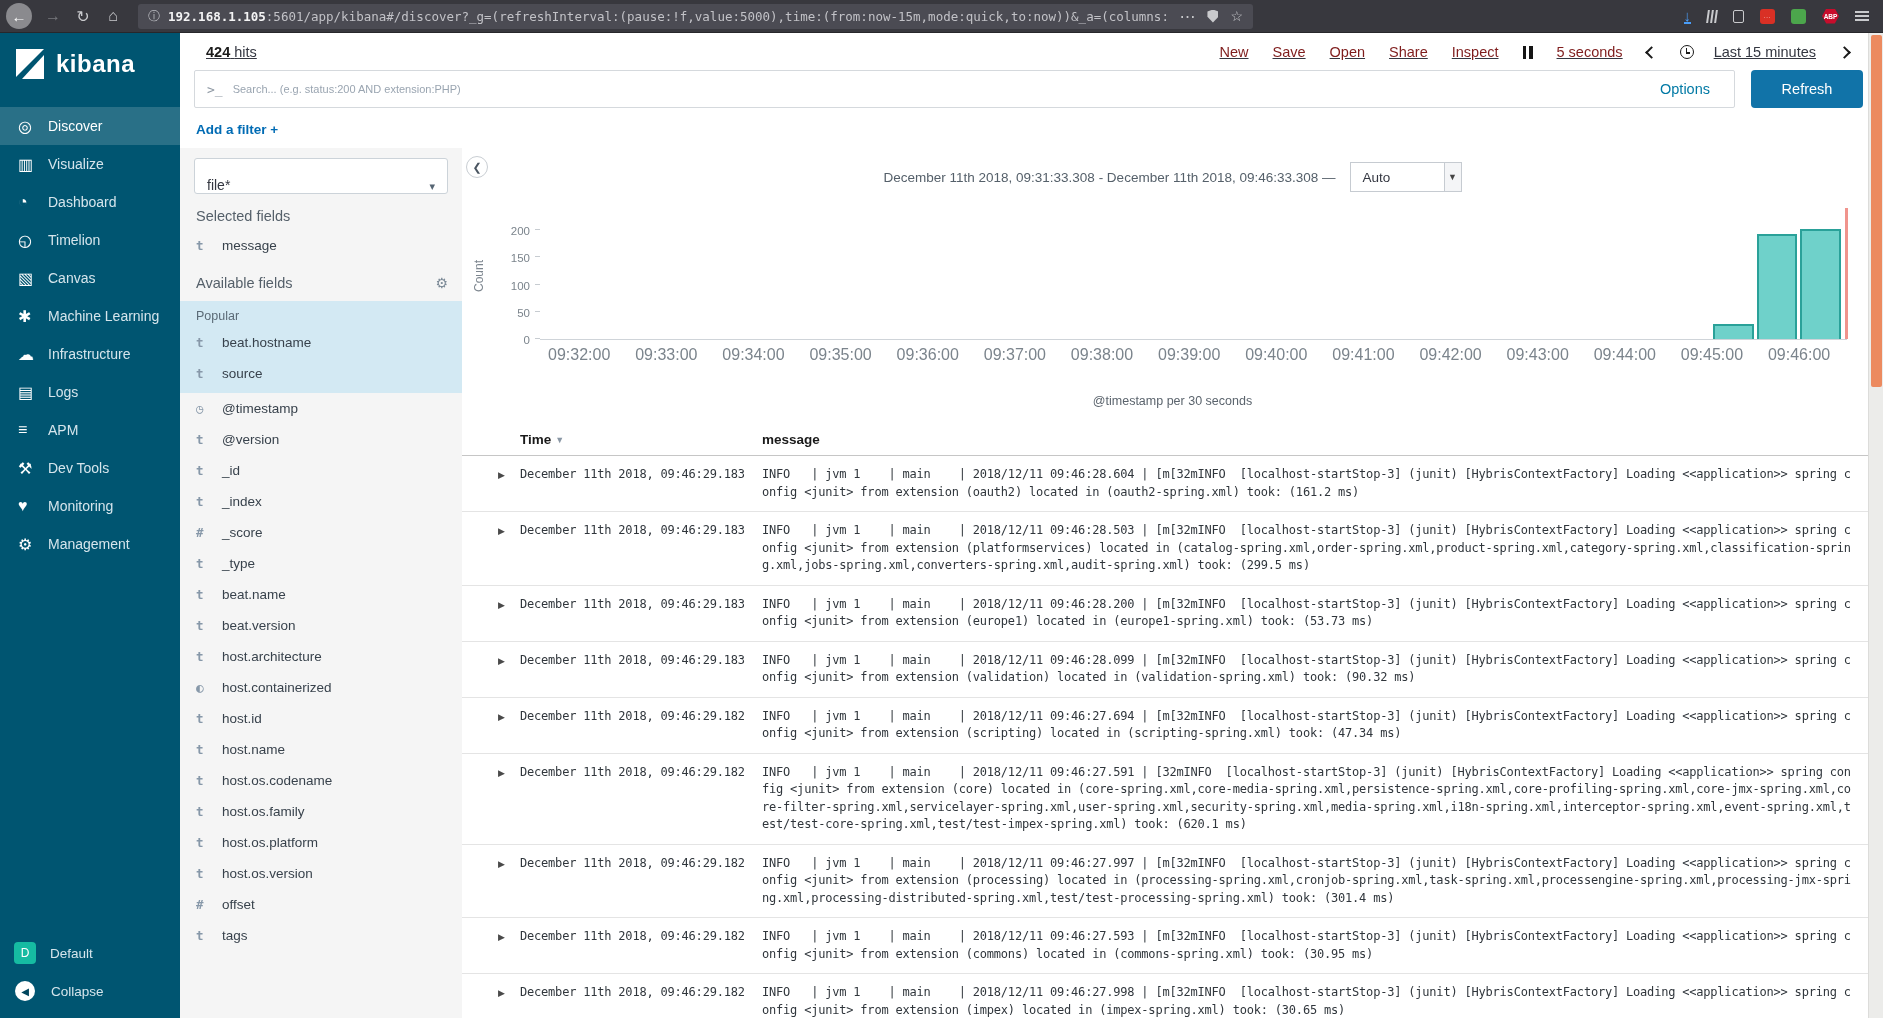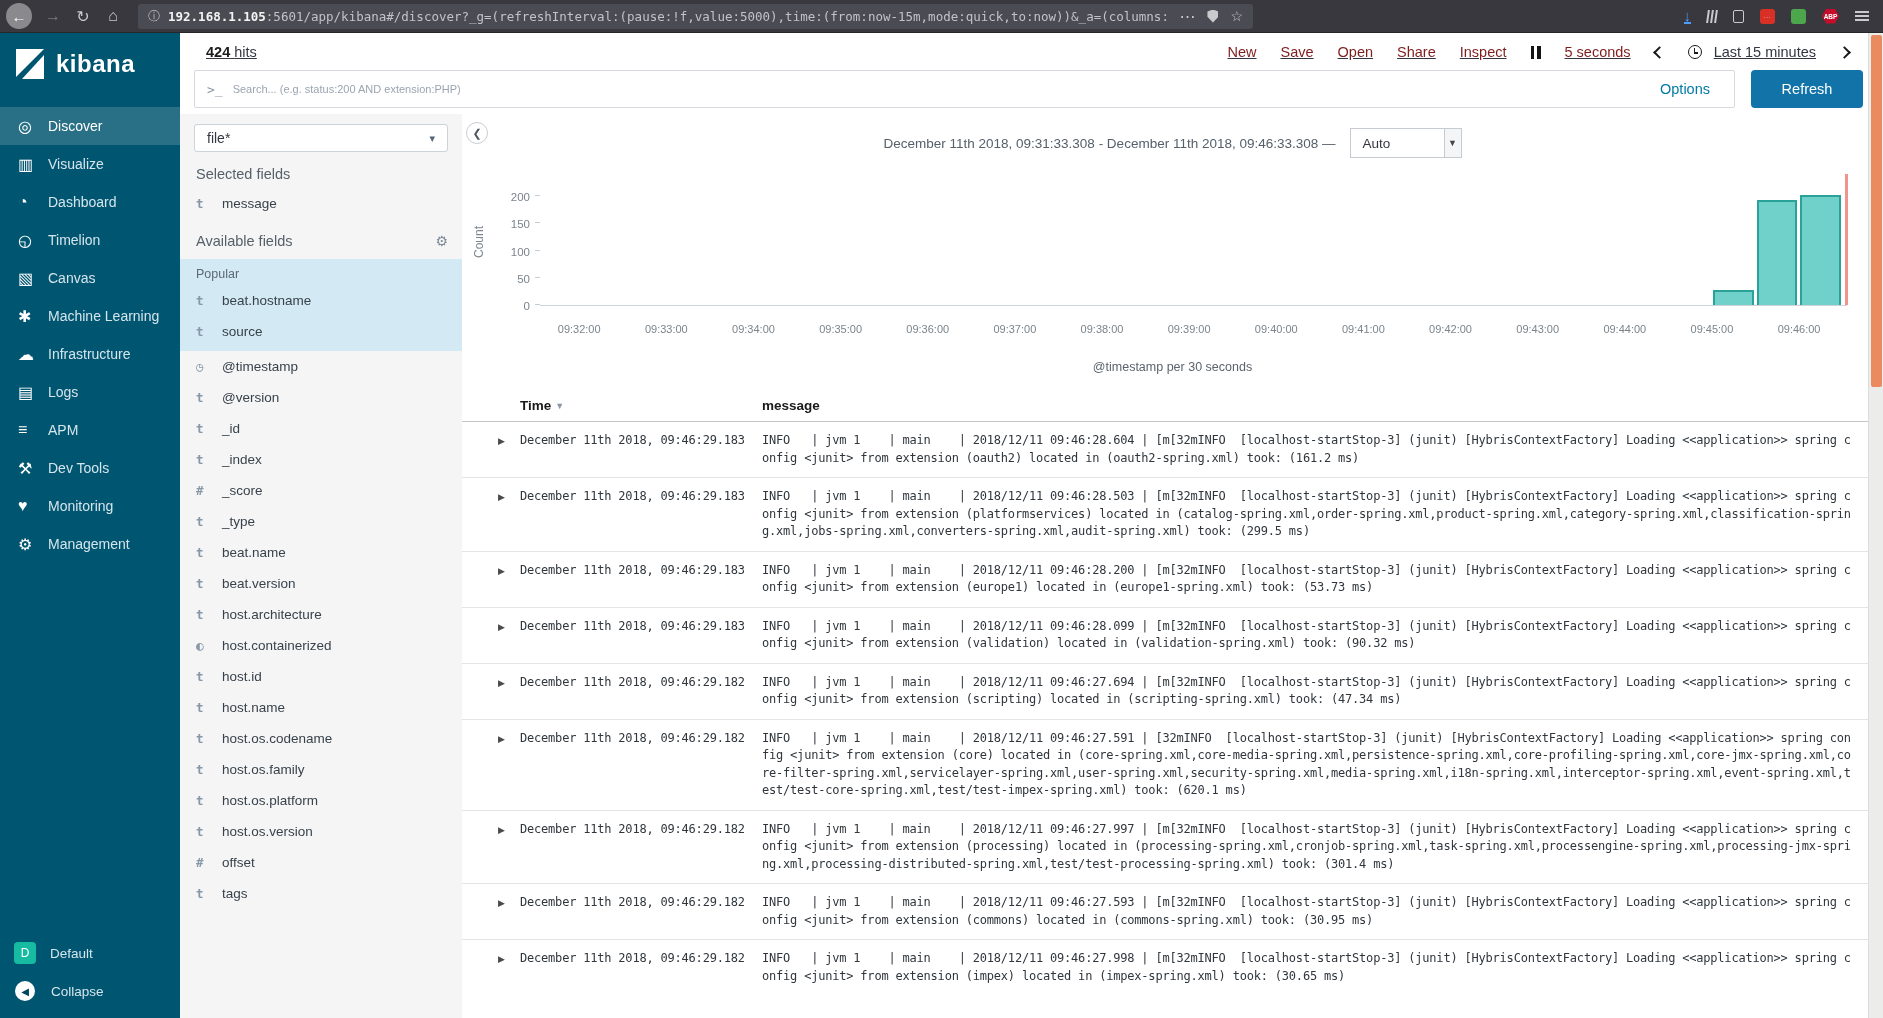--- a/index.html
+++ b/index.html
@@ -51,40 +51,40 @@
   .main { flex:1 1 auto; display:flex; flex-direction:column; background:#fff; min-width:0; }
   .topbar { display:flex; align-items:center; padding:11px 34px 4px 26px; font-size:14.5px; color:#343741;text-decoration:underline; }
   .hits-num { font-weight:bold; color:#1a1a1a; }
   .topbar-right { margin-left:auto; display:flex; align-items:center; gap:24px; }
   .tb-action { cursor:pointer; color:#7f1d1d; }
   .pause-icon { display:inline-flex; gap:3px; }
   .pause-icon i { width:3.5px; height:13px; background:#151515; }
   .chev { width:9px; height:9px; display:inline-block; }
   .chev-left { border-left:2.5px solid #1a1a1a; border-bottom:2.5px solid #1a1a1a; transform:rotate(45deg); }
   .chev-right { border-right:2.5px solid #1a1a1a; border-top:2.5px solid #1a1a1a; transform:rotate(45deg); }
-  .timepick { display:flex; align-items:center; gap:12px; cursor:pointer; }
+  .timepick { display:flex; align-items:center; gap:20px; cursor:pointer; }
   .clock-ic { width:14px; height:14px; border:1.5px solid #1a1a1a; border-radius:50%; position:relative; }
   .clock-ic::before { content:""; position:absolute; left:5px; top:2px; width:1.5px; height:5px; background:#1a1a1a; }
   .clock-ic::after { content:""; position:absolute; left:5px; top:6px; width:4px; height:1.5px; background:#1a1a1a; }
 
   .search-row { display:flex; align-items:center; padding:6px 20px 6px 14px; }
   .search-box { flex:1 1 auto; height:38px; background:#fff; border:1px solid #d5d9dd; border-radius:2px; display:flex; align-items:center; }
   .prompt-glyph { font-size:13px; color:#8e98a3; margin:0 10px 0 12px; }
   .search-input { flex:1 1 auto; border:none; outline:none; font-size:11px; color:#a16207; font-family:Liberation Sans, sans-serif; }
   .search-input::placeholder { color:#9aa5b1; }
   .options-link { padding:0 24px; color:#0079a5; font-size:14.5px; cursor:pointer; }
   .refresh-btn { margin-left:16px; width:112px; height:38px; background:#1173a8; color:#fff; border:none; border-radius:4px; font-size:14.5px; font-family:"Liberation Sans", sans-serif; cursor:pointer; }
   .filter-row { padding:6px 0 10px 16px; }
   .add-filter { color:#006bb4; font-size:13.5px; font-weight:bold; cursor:pointer; }
 
   .content { flex:1 1 auto; display:flex; min-height:0; }
 
   
   .fields-panel { width:282px; background:#f5f5f5; flex:0 0 auto; padding-top:10px; overflow:hidden; }
-  .index-select { margin:0 14px; height:28px; background:#fff; border:1px solid #ccd3d9; border-radius:3px; display:flex; align-items:center; padding:0 12px; font-size:14px; color:#343741; cursor:pointer; }
+  .index-select { margin:0 14px; height:36px; background:#fff; border:1px solid #ccd3d9; border-radius:3px; display:flex; align-items:flex-end; padding:0 12px; font-size:14px; color:#343741; cursor:pointer; }
   .index-caret { margin-left:auto; color:#566573; font-size:11px; }
   .fp-header { display:flex; align-items:center; font-size:14.5px; color:#55606a; padding:14px 14px 6px 16px; }
   .fp-gear { margin-left:auto; color:#7c8a97; font-size:14px; cursor:pointer; }
   .field-item { display:flex; align-items:center; padding:8px 0 8px 16px; font-size:13.5px; color:#38424c; cursor:pointer; }
   .f-type { width:26px; color:#8798a9; font-family:"DejaVu Sans Mono", monospace; font-size:12.5px; font-weight:bold; flex:0 0 auto; }
   .popular-block { background:#d3e9f3; padding-bottom:4px; margin-top:4px; }
   .popular-label { font-size:12.5px; color:#5b6a76; padding:8px 0 4px 16px; }
 
   
   .discover-main { flex:1 1 auto; min-width:0; position:relative; padding-top:2px; }
@@ -95,21 +95,21 @@
   .interval-select span.val { padding-left:12px; }
   .int-caret { margin-left:auto; width:17px; align-self:stretch; border-left:1px solid #c6cbd1; background:#f4f5f7; display:flex; align-items:center; justify-content:center; font-size:9px; color:#444; }
 
   .chart-plot { position:relative; height:192px; margin:0 36px 0 8px; }
   .ylab-count { position:absolute; left:2px; top:60px; writing-mode:vertical-rl; transform:rotate(180deg); font-size:12px; color:#7d868f; }
   .plot-area { position:absolute; left:70px; right:0; top:14px; bottom:52px; border-bottom:1px solid #cfd4d9; }
   .ytick { position:absolute; right:calc(100% + 10px); transform:translateY(7px); font-size:11.5px; color:#7b848c; white-space:nowrap; }
   .ytick-dash { position:absolute; right:100%; width:5px; height:1px; background:#c7ccd1; }
   .bar { position:absolute; bottom:0; background:#6fd1ca; border:2px solid #2aa199; border-bottom:none; }
   .now-line { position:absolute; top:-6px; bottom:0; width:3px; background:#f0948d; }
-  .xtick { position:absolute; top:100%; margin-top:18px; transform:translateX(-50%); font-size:11px; color:#7b848c; white-space:nowrap; }
+  .xtick { position:absolute; top:100%; margin-top:7px; transform:translateX(-50%); font-size:16px; color:#7b848c; white-space:nowrap; }
   .axis-title { text-align:center; font-size:12.5px; color:#5b6release06a; color:#5b646d; margin-top:2px; }
 
   
   .log-table { margin-top:18px; }
   .table-head { display:flex; padding:6px 0 8px 58px; border-bottom:1px solid #c6c6c6; font-size:13.5px; font-weight:bold; color:#1a1a1a; }
   .th-time { width:242px; display:flex; align-items:center; gap:4px; cursor:pointer; }
   .sort-caret { font-size:9px; color:#8a97a5; }
   .log-row { display:flex; align-items:flex-start; padding:10px 0 10px 36px; }
   .log-row + .log-row { border-top:1px solid #e4e4e4; }
   .caret { width:22px; font-size:9px; color:#4a4a4a; padding-top:4px; cursor:pointer; flex:0 0 auto; }
@@ -270,20 +270,23 @@
 
     <div class="search-row">
       <div class="search-box">
         <span class="prompt-glyph mono">&gt;_</span>
         <input class="search-input" placeholder="Search... (e.g. status:200 AND extension:PHP)" style="">
         <span class="options-link">Options</span>
       </div>
       <button class="refresh-btn">Refresh</button>
     </div>
 
+    <div class="filter-row">
+      <span class="add-filter">Add a filter +</span>
+    </div>
 
     <div class="content">
 
       <div class="fields-panel">
         <div class="index-select">
           <span>file*</span>
           <span class="index-caret">▾</span>
         </div>
         <div class="fp-header">Selected fields</div>
         <div>

